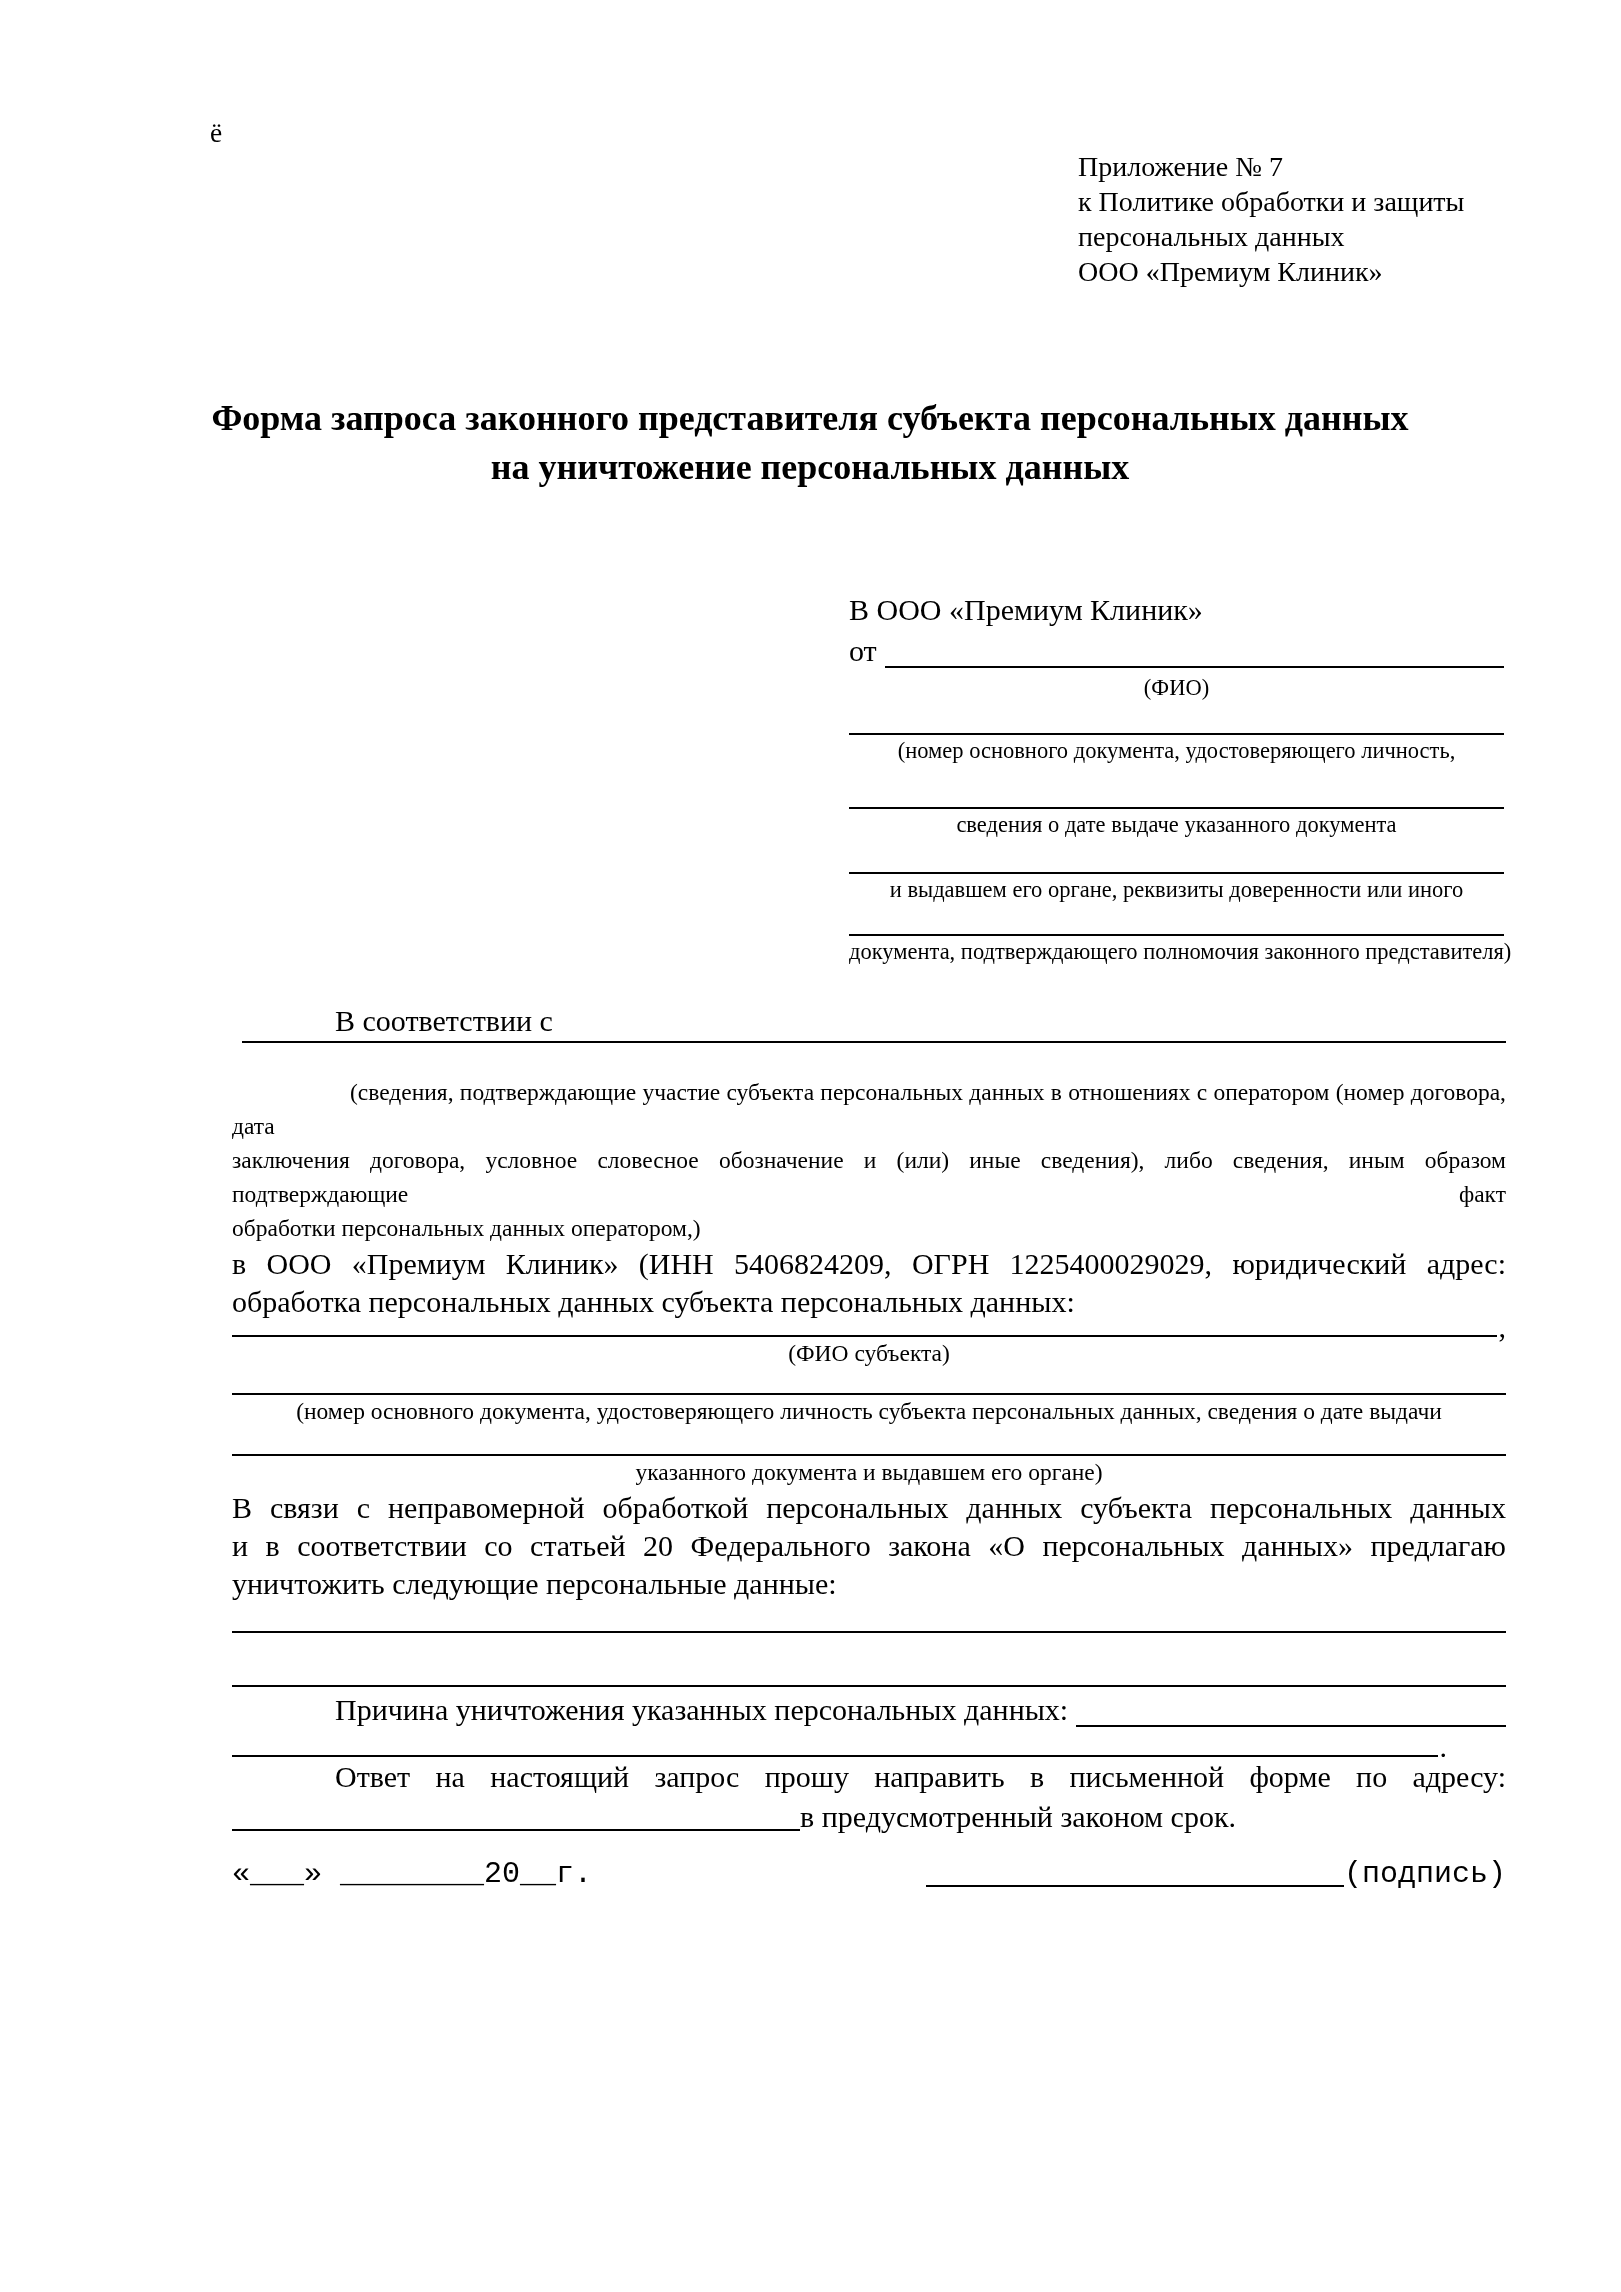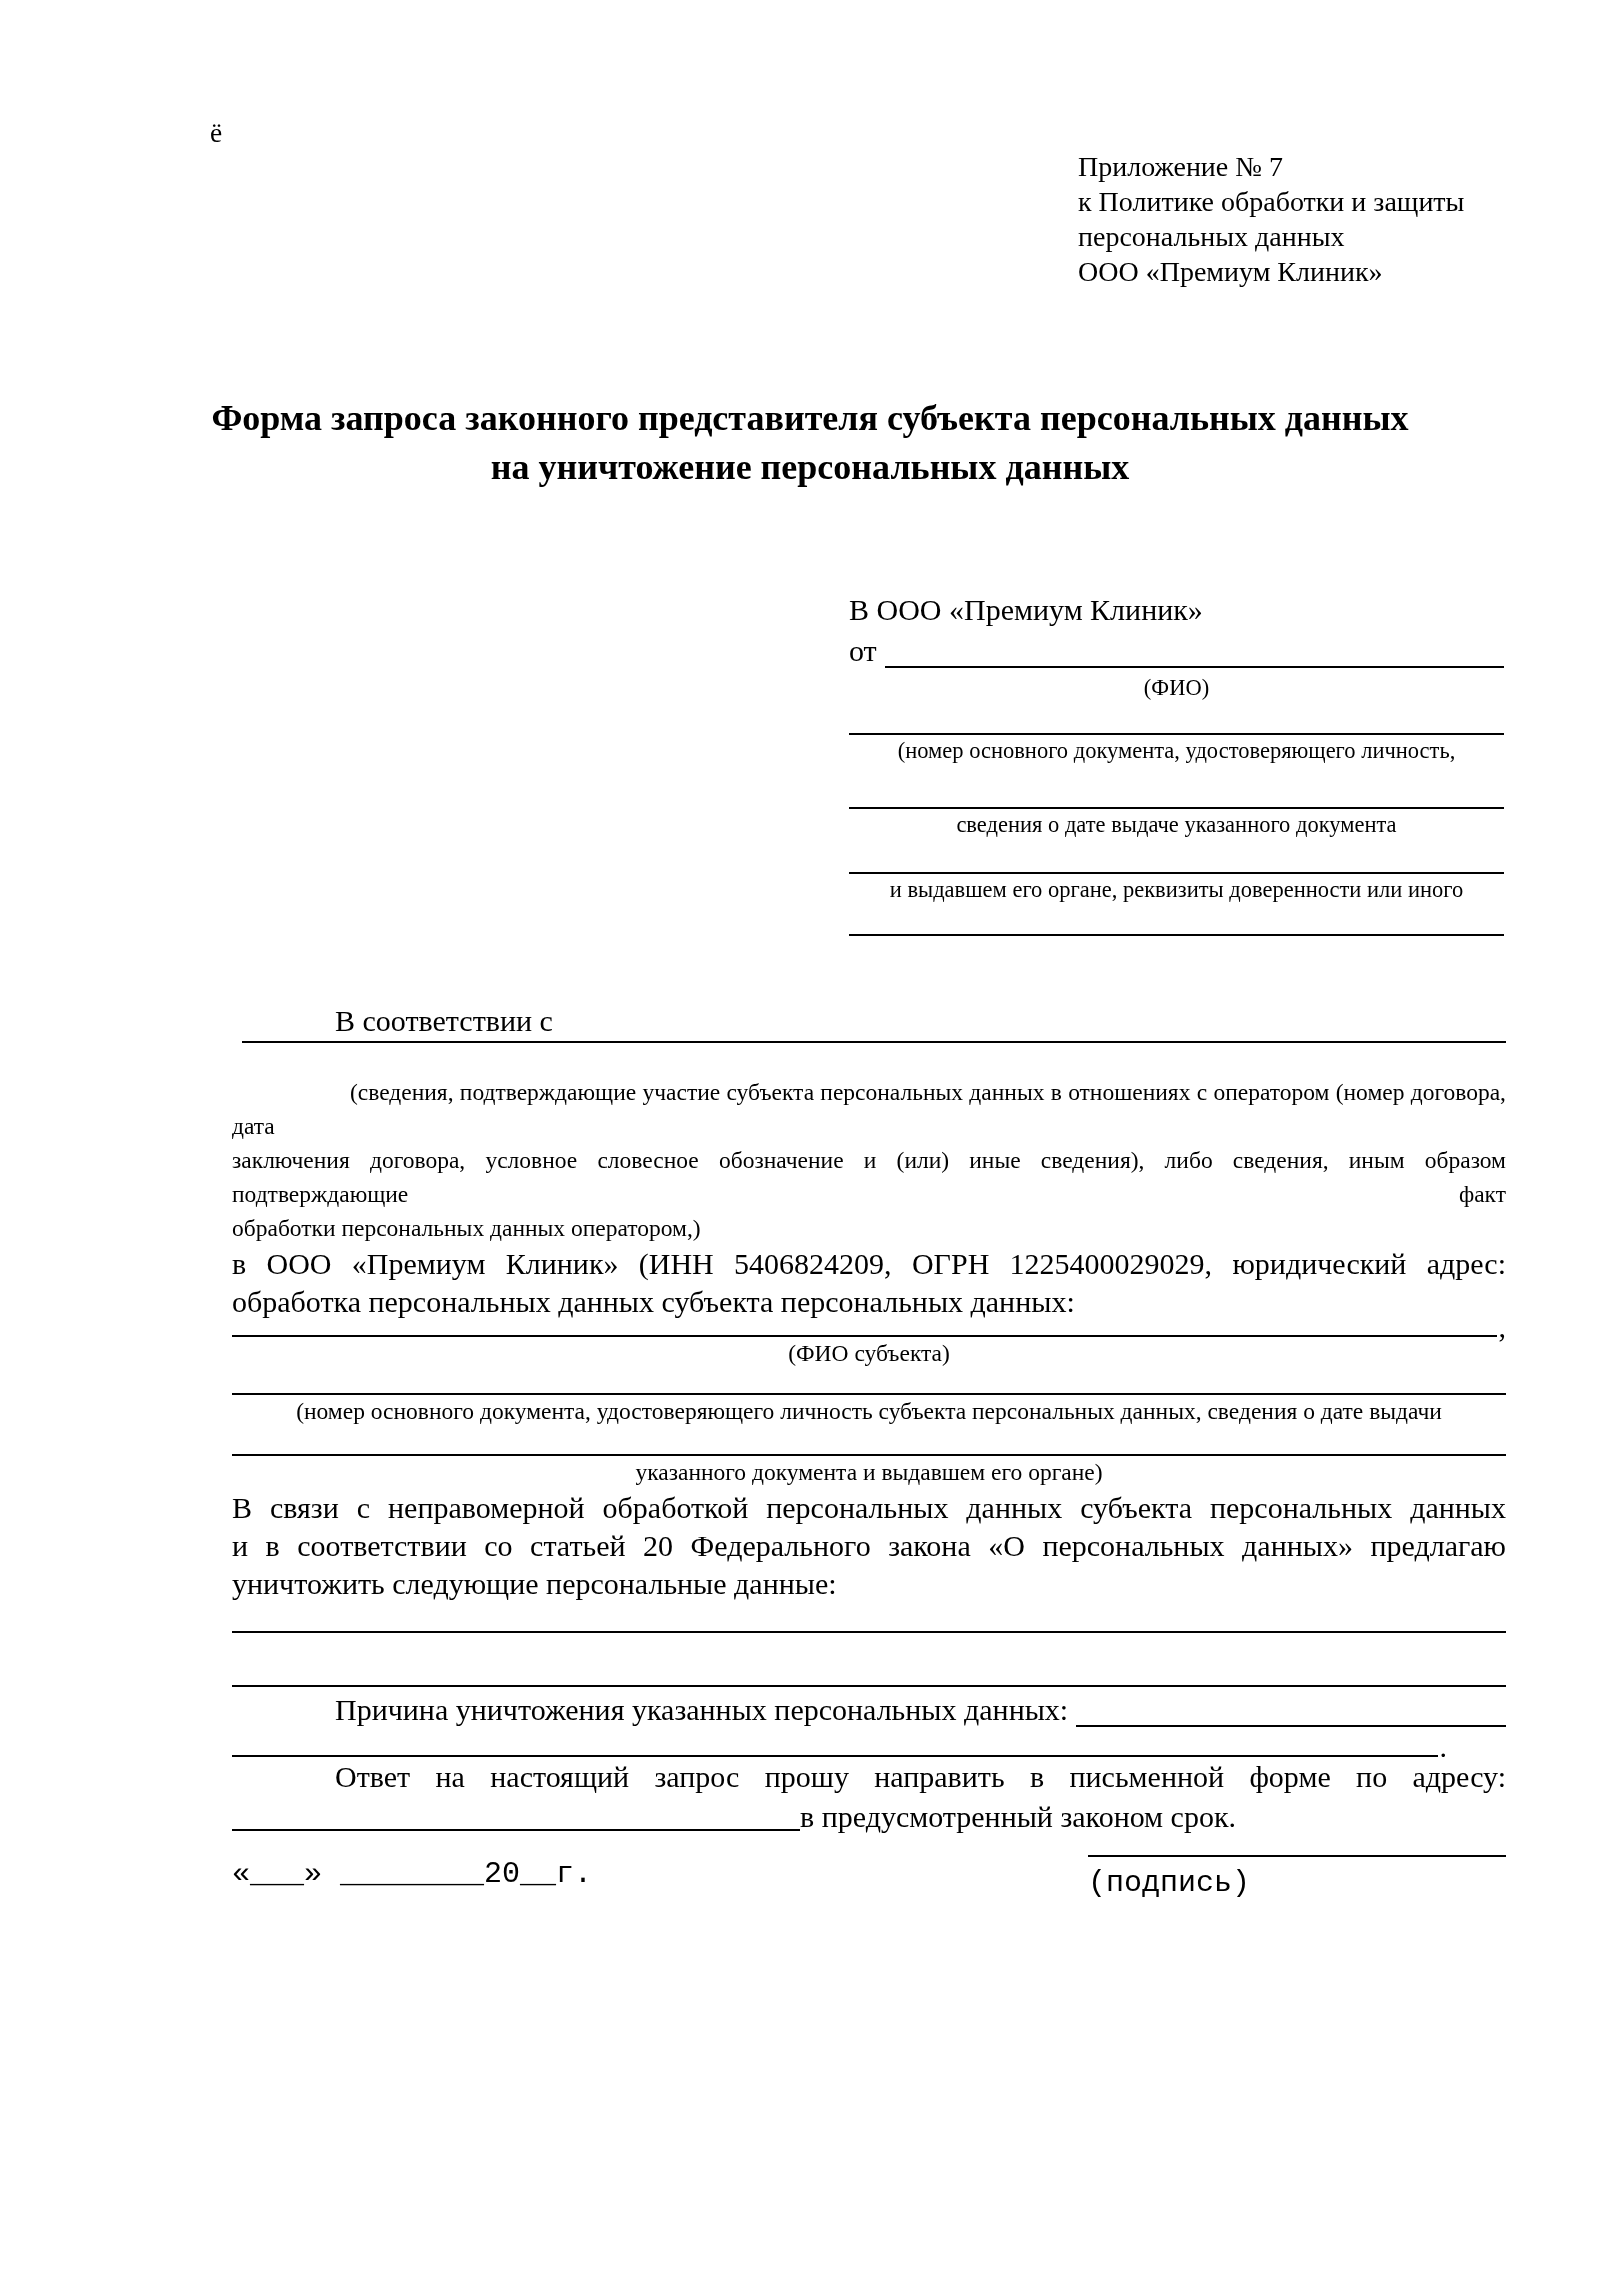--- a/index.html
+++ b/index.html
@@ -46,21 +46,21 @@
   .blank1{height:28px;border-bottom:2.9px solid #000;}
   .blank2{height:52px;border-bottom:2.9px solid #000;}
   .row-reason{display:flex;height:45px;line-height:45px;}
   .row-reason .lead{margin-left:103px;white-space:nowrap;}
   .row-reason .fill{flex:1;border-bottom:2.9px solid #000;margin-bottom:4.9px;margin-left:7.8px;}
   .answer1{line-height:39px;height:39px;}
   .row-answer2{display:flex;height:41px;line-height:41px;}
   .row-answer2 .fixline{width:568px;border-bottom:2.9px solid #000;margin-bottom:5.9px;}
   
   .footer{position:absolute;left:232px;top:1855px;width:1274px;display:flex;justify-content:space-between;font-size:30px;line-height:39px;font-family:Liberation Mono, monospace;}
-  .sig-group{display:flex;flex-direction:column;}
+  .sig-group{display:flex;}
   .sig-line{width:418px;border-bottom:2.9px solid #000;margin-bottom:6.9px;}
 </style>
 </head>
 <body>
 
 <div class="page">
 
   <div class="stray">ё</div>
 
   <div class="hdr">
@@ -82,20 +82,21 @@
       <span class="fill"></span>
     </div>
     <div class="addr-cap">(ФИО)</div>
     <div class="addr-line h31"></div>
     <div class="addr-cap">(номер основного документа, удостоверяющего личность,</div>
     <div class="addr-line h42"></div>
     <div class="addr-cap">сведения о дате выдаче указанного документа</div>
     <div class="addr-line h33"></div>
     <div class="addr-cap">и выдавшем его органе, реквизиты доверенности или иного</div>
     <div class="addr-line h30"></div>
+    <div class="addr-cap">документа, подтверждающего полномочия законного представителя)</div>
   </div>
 
   <div class="main">
 
     <div class="row-lead">
       <span class="lead">В соответствии с</span>
       <span class="fill"></span>
     </div>
 
     <div class="cap-s indent120 jl">(сведения, подтверждающие участие субъекта персональных данных в отношениях с оператором (номер договора, дата</div>

